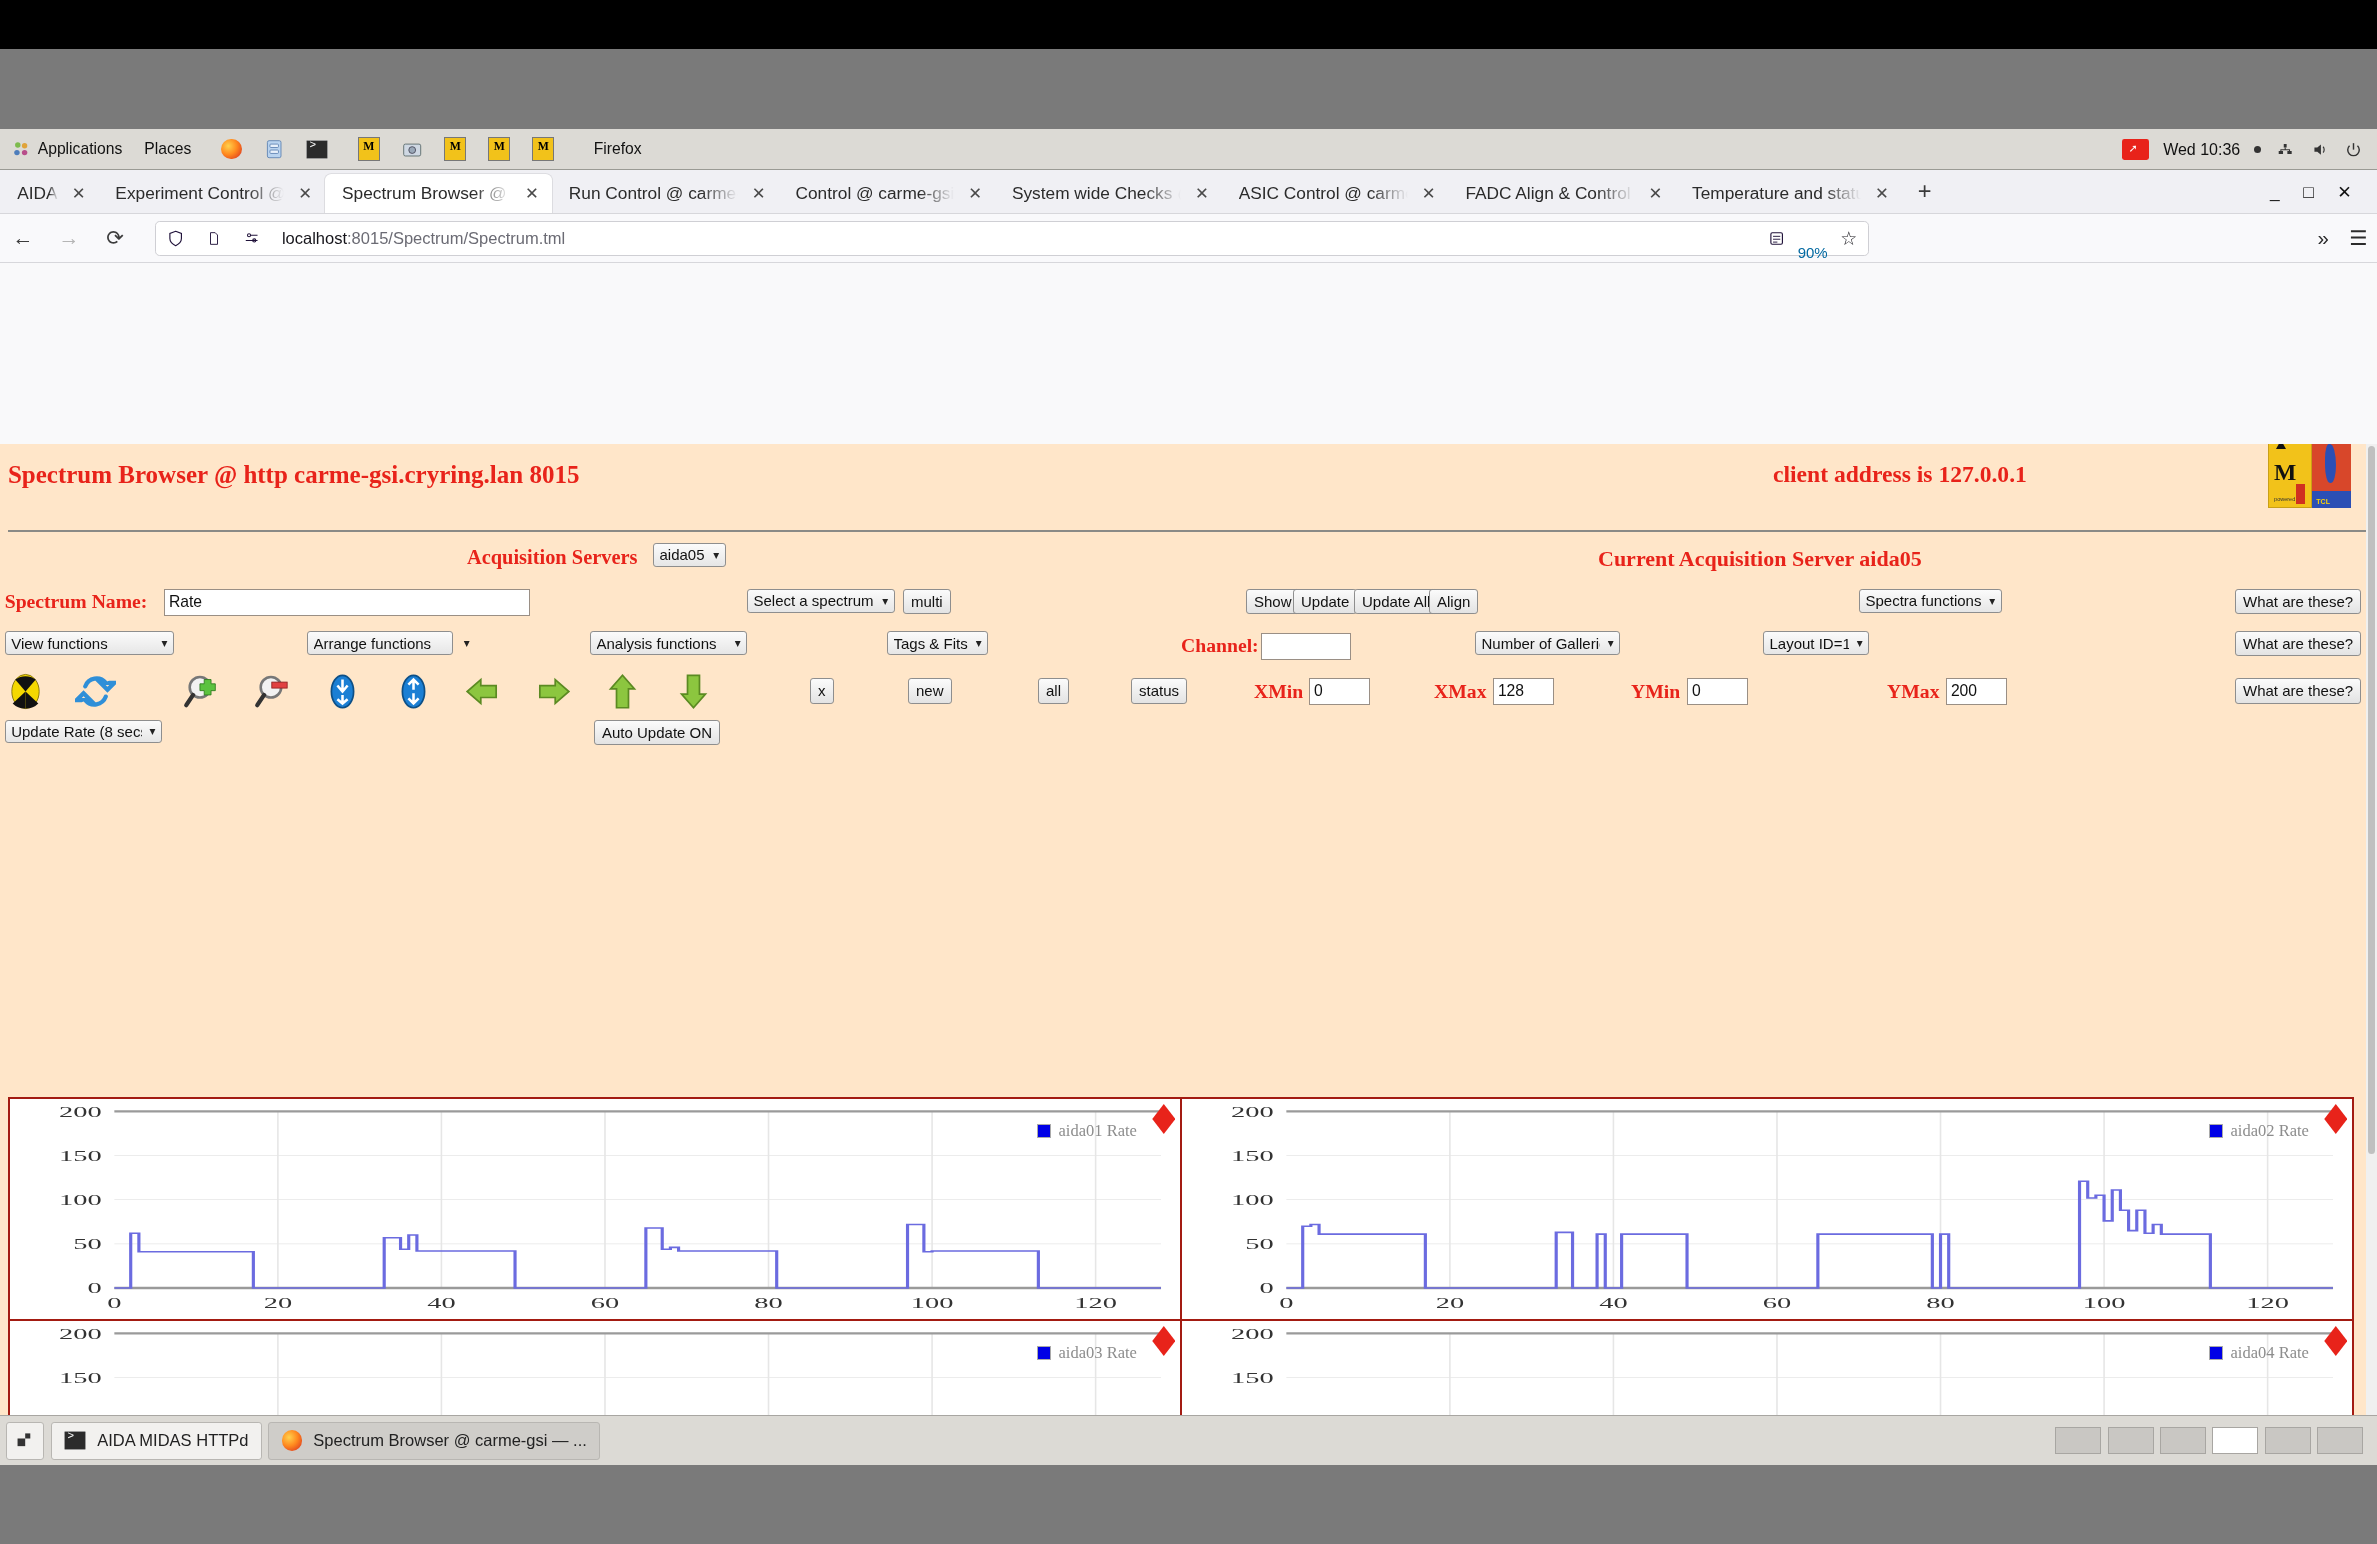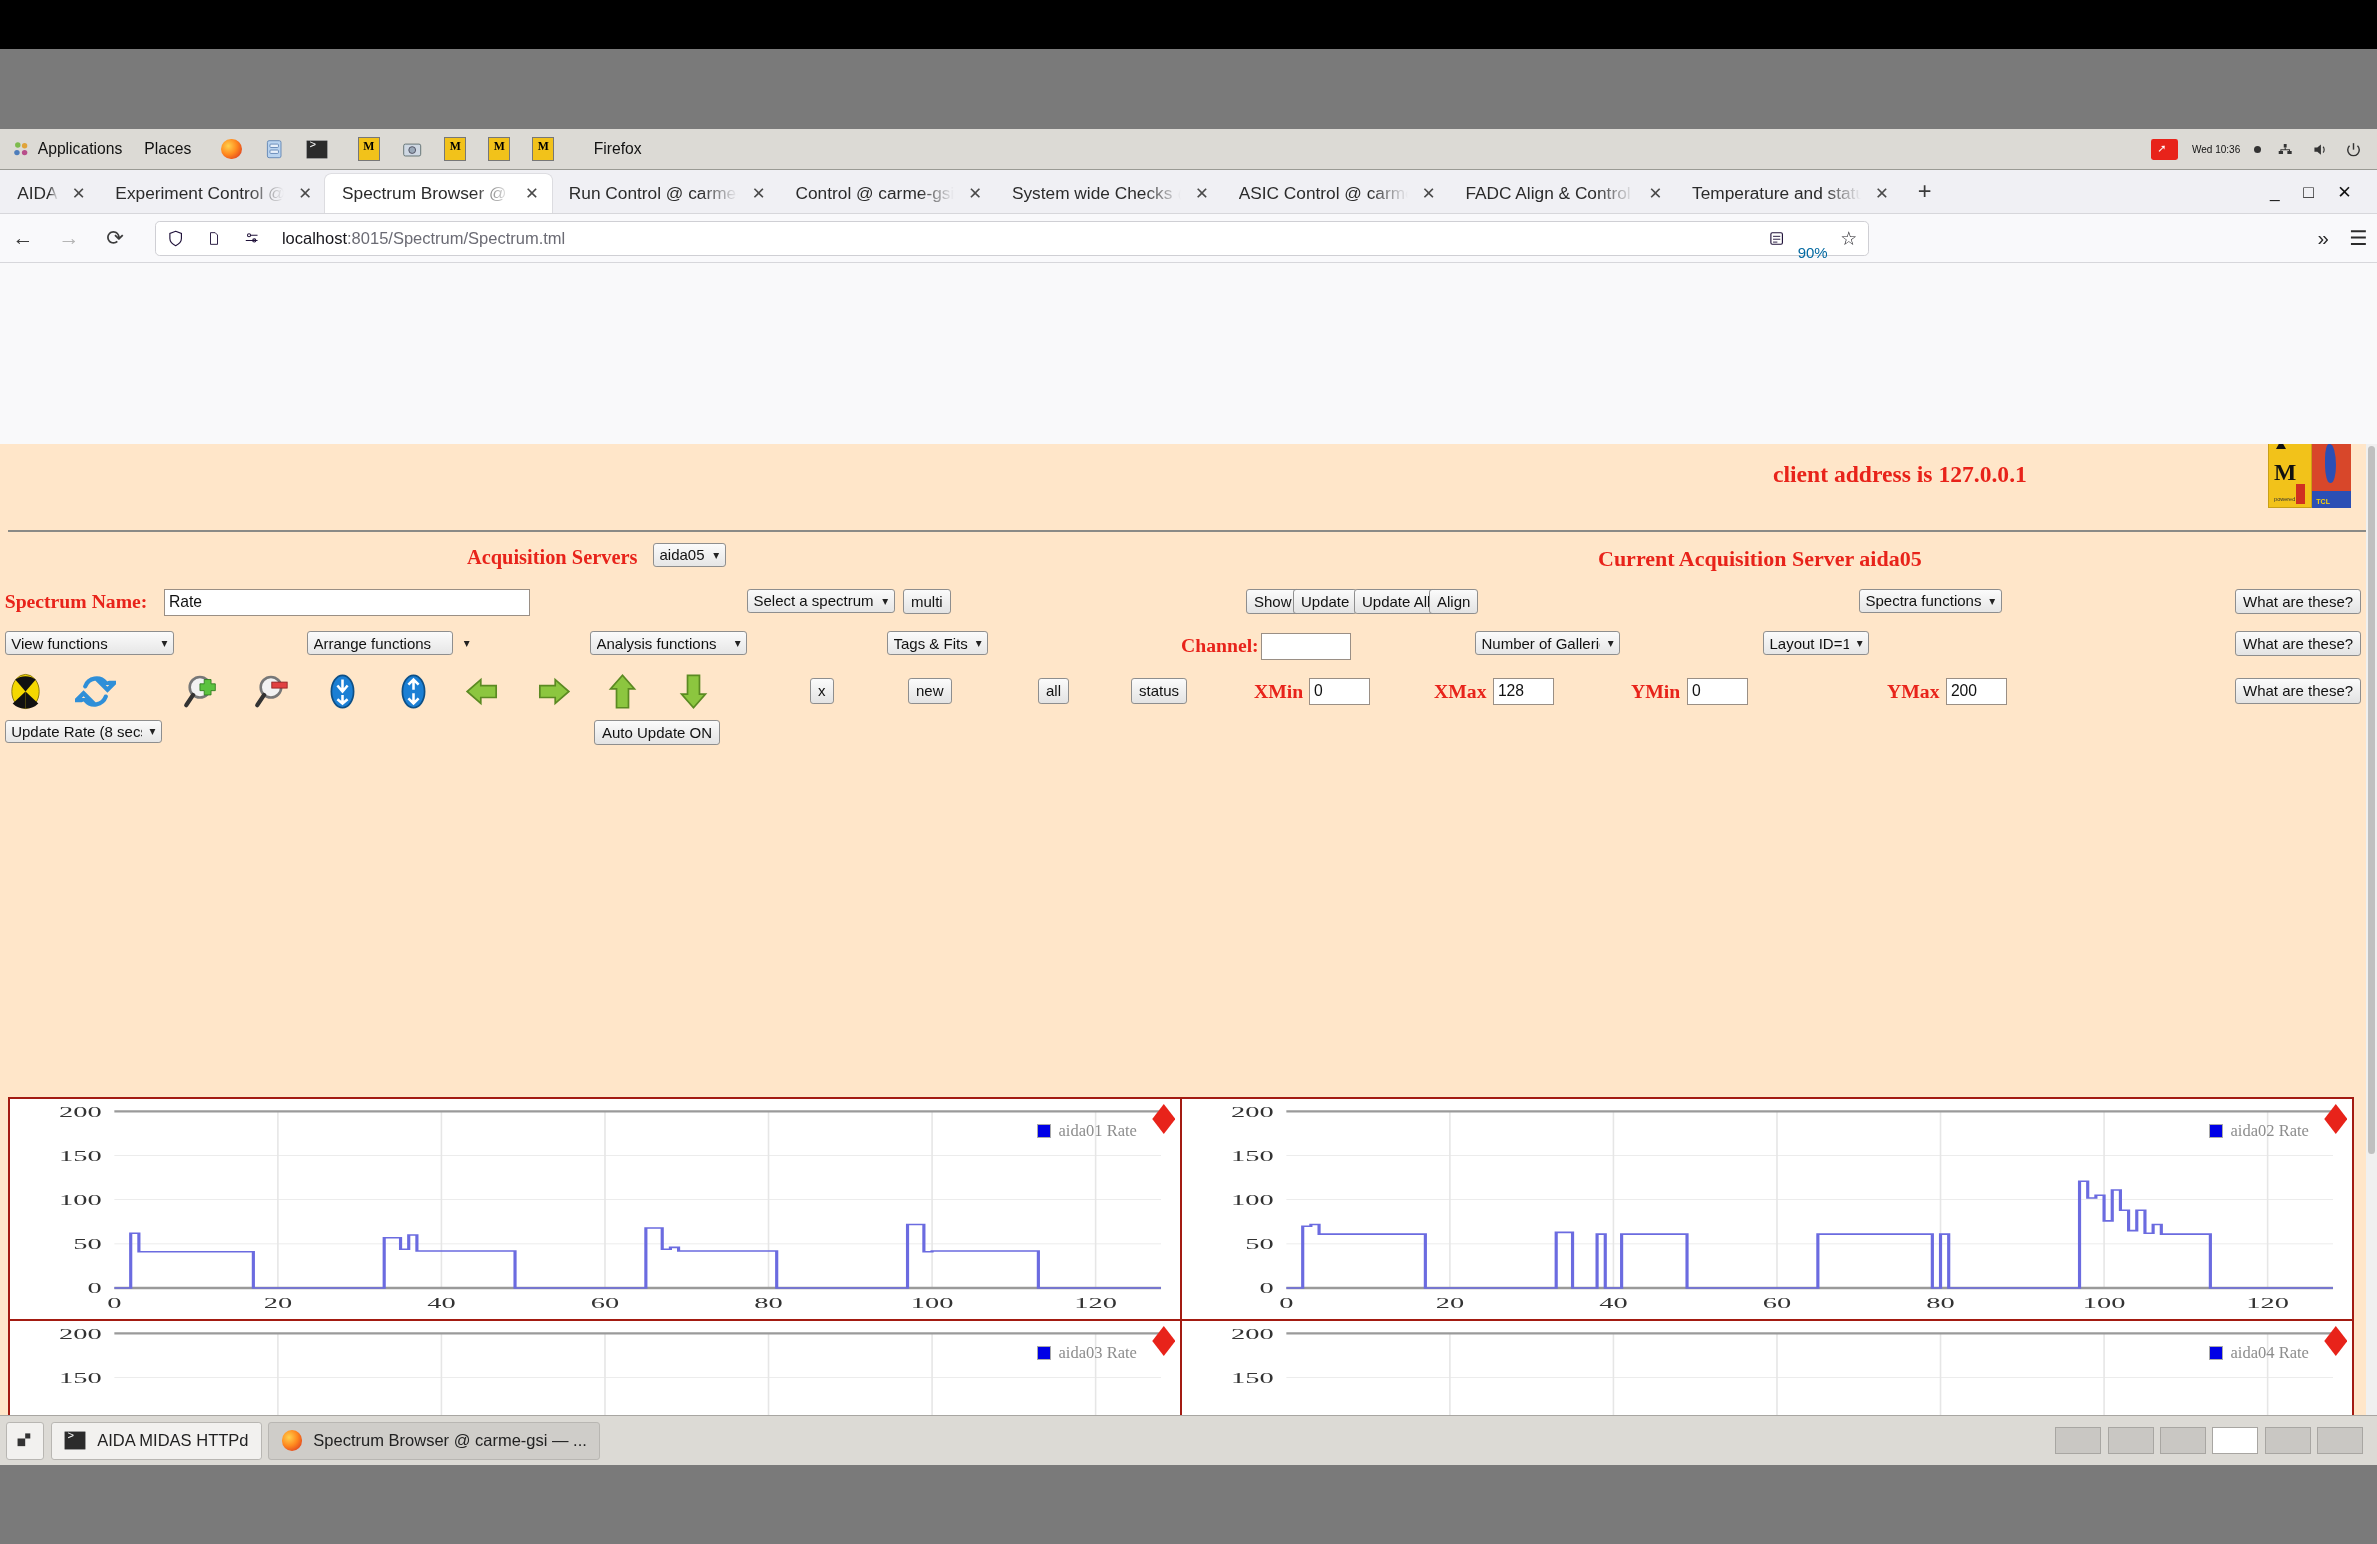--- a/index.html
+++ b/index.html
@@ -241,21 +241,21 @@
         <span class="midas-ico"></span>
       </div>
     <div class="gp-item" style="margin-left:17.3px;">
       <span>Firefox</span>
     </div>
 
     <div id="gnome-right">
       <span style="display:inline-block;width:27px;height:20.4px;background:#e8231a;border-radius:2.4px;position:relative;">
         <span style="position:absolute;left:6.3px;top:3.1px;color:#fff;font-size:11px;">➚</span>
       </span>
-      <span style="font-size:10px;text-align:center;">Wed 10:36</span>
+      <span style="font-size:16px;text-align:center;">Wed 10:36</span>
       <span style="display:inline-block;width:7px;height:7px;border-radius:50%;background:#333;"></span>
       <svg width="20.4" height="17.3" viewBox="0 0 24 24">
           <path d="M3 18h6v-4H3zM15 18h6v-4h-6zM10 4h4v5h-4z" fill="#333"></path>
           <path d="M12 9v4M6 14v-2h12v2" stroke="#333" fill="none" stroke-width="1.4"></path>
         </svg>
       <svg width="20.4" height="17.3" viewBox="0 0 24 24">
           <path d="M4 9v6h4l5 4V5L8 9z" fill="#333"></path>
           <path d="M16 8c2 2 2 6 0 8" stroke="#333" fill="none" stroke-width="1.6"></path>
         </svg>
       <svg width="19" height="17.3" viewBox="0 0 24 24">
@@ -342,20 +342,21 @@
       </div>
       <div id="navright">
         <span>»</span>
         <span>☰</span>
       </div>
     </div>
 
     <div id="page">
 
       <div id="title-row">
+        <div id="spectrum-title" class="red serif-bold">Spectrum Browser @ http carme-gsi.cryring.lan 8015</div>
         <div id="client-address" class="red serif-bold">client address is 127.0.0.1</div>
         <div id="logo-box">
           <div class="logo-midas">
             <span class="tri"></span>
             <span class="m">M</span>
             <span class="sub">powered by</span>
             <span class="redbar"></span>
           </div>
           <div class="logo-tcl">
             <span class="swirl"></span>

